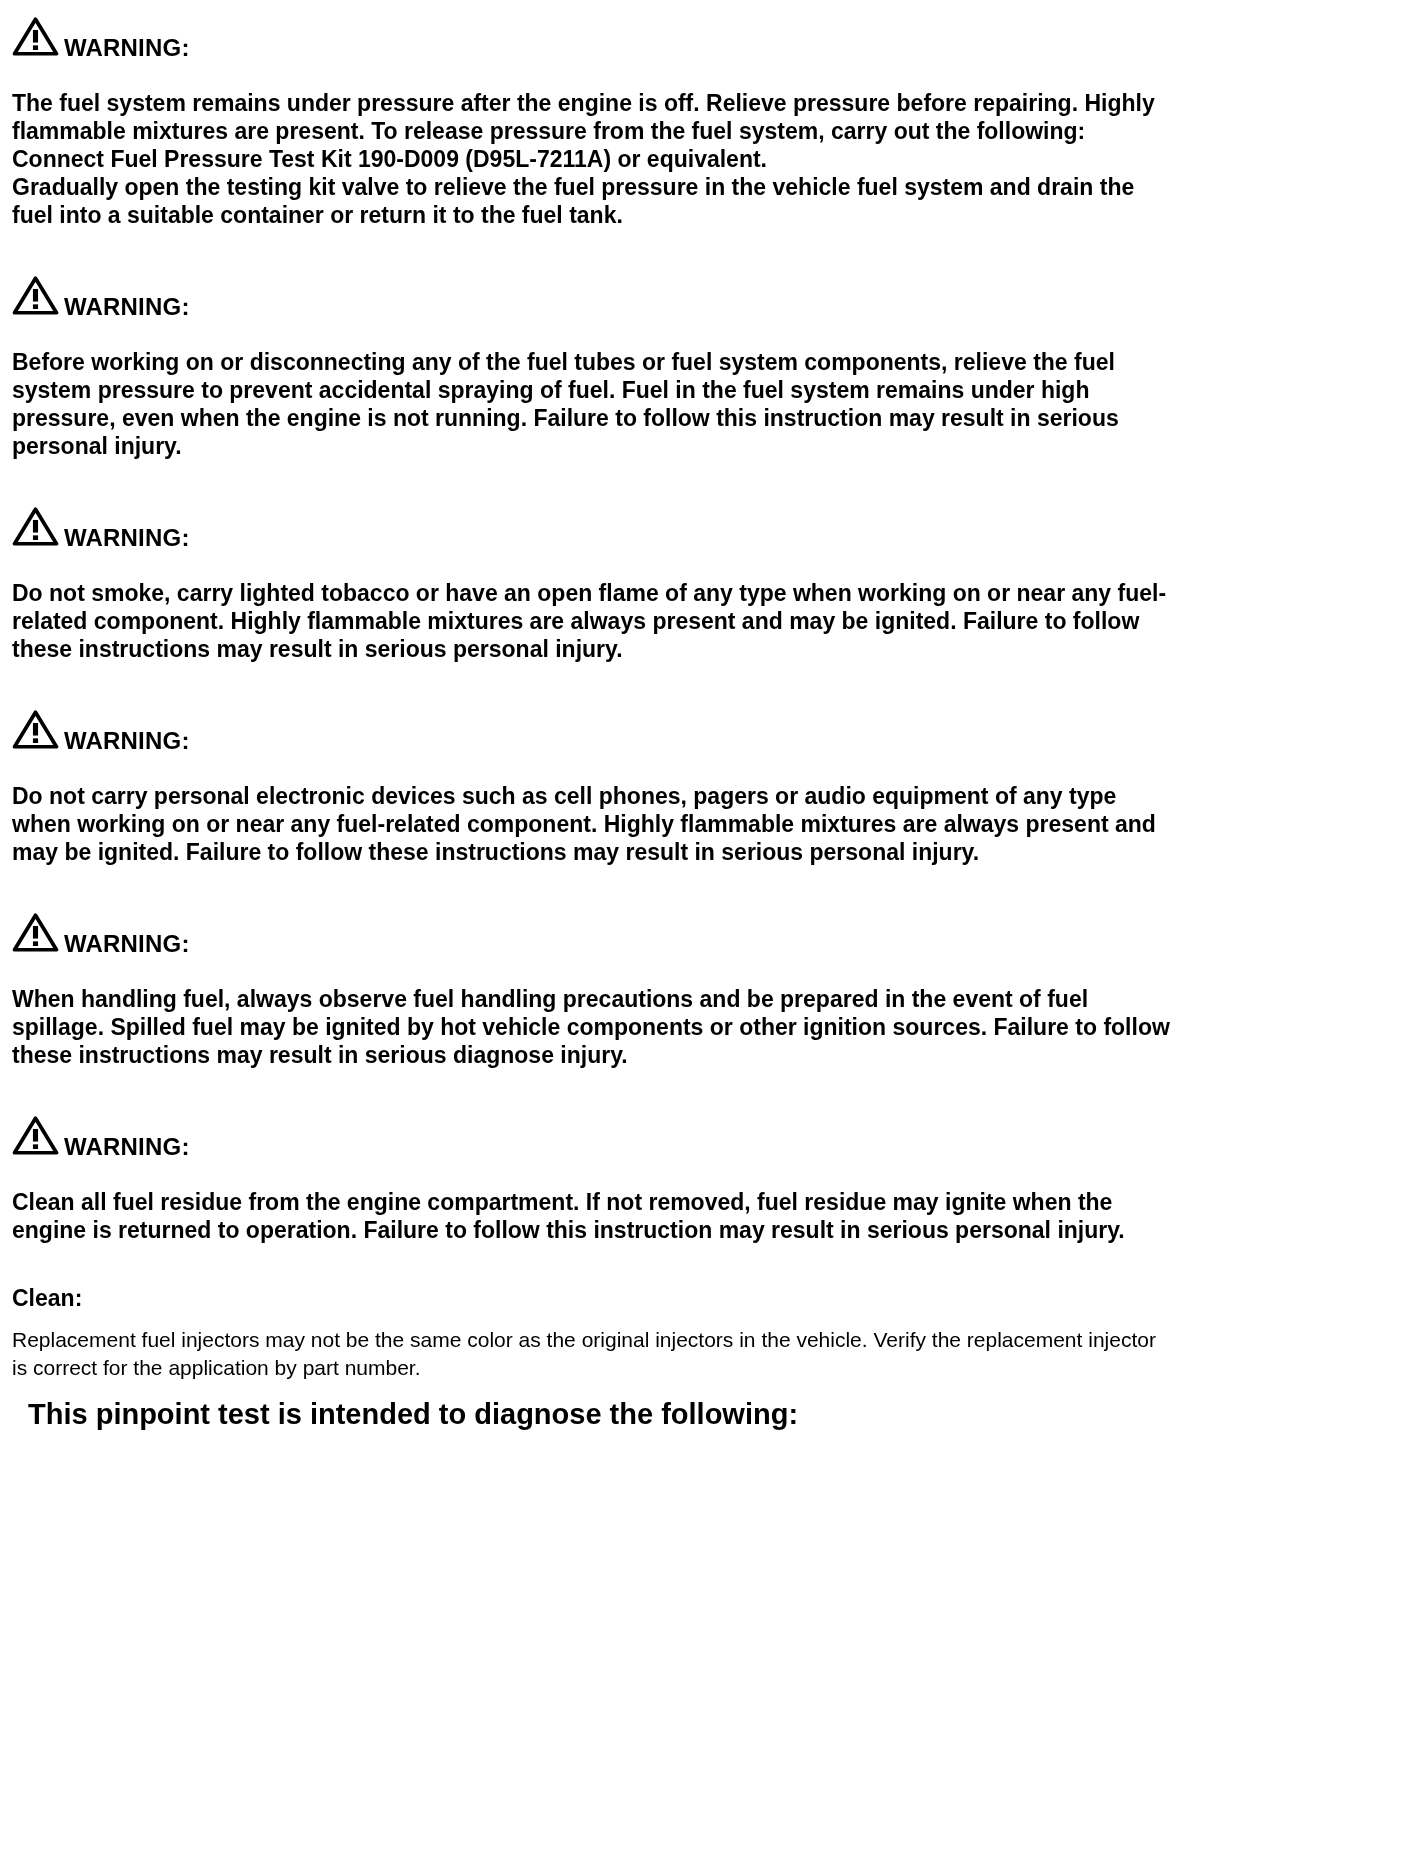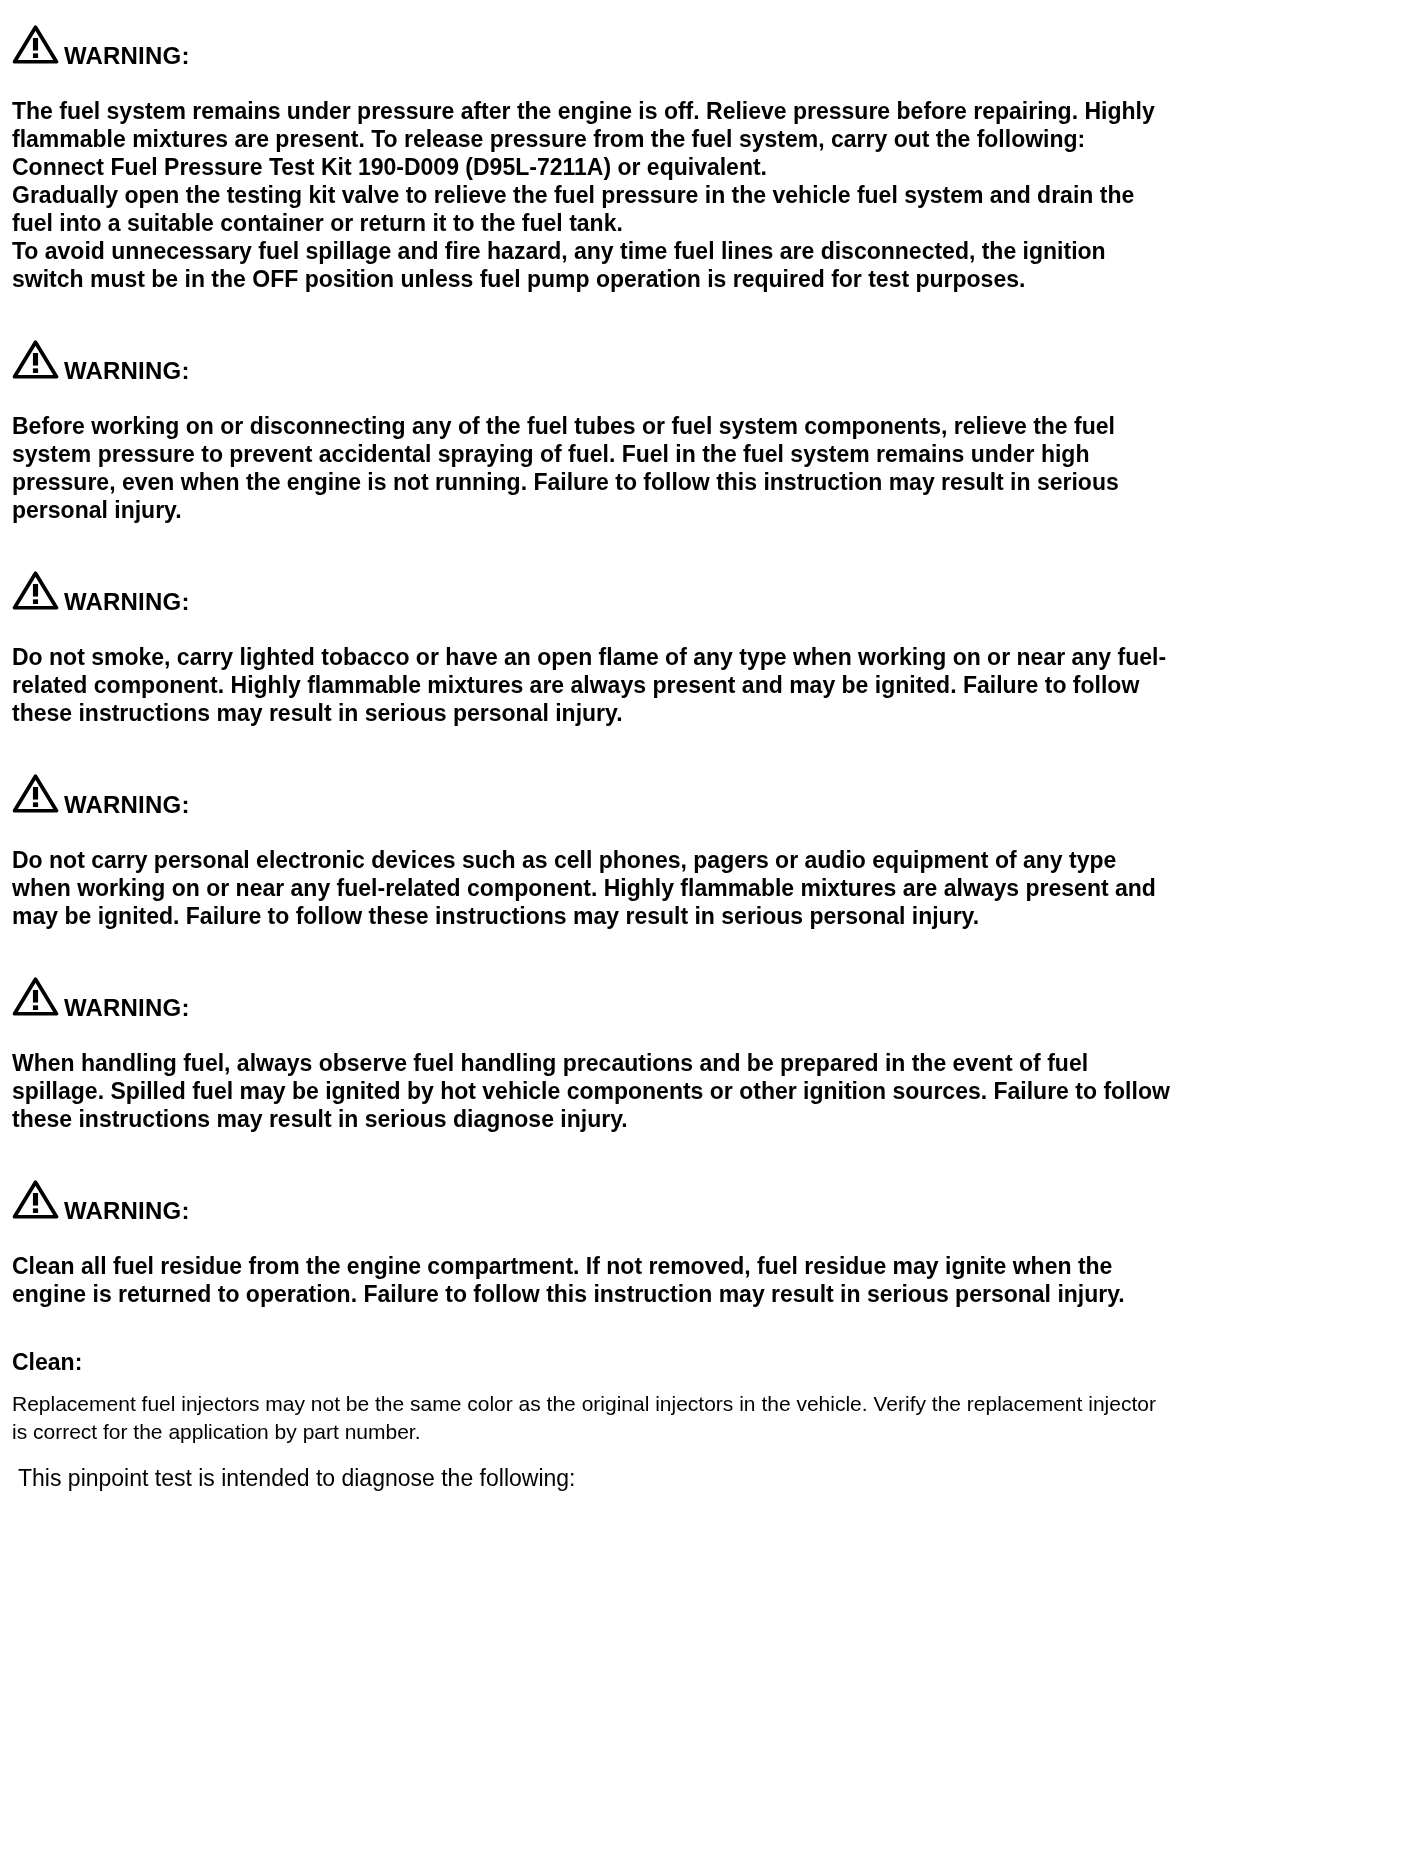--- a/index.html
+++ b/index.html
@@ -6,21 +6,21 @@
     margin: 0;
     padding: 0;
     background: #ffffff;
     color: #000000;
     font-family: "Liberation Sans", "DejaVu Sans", sans-serif;
   }
   .page {
     width: 1408px;
     min-height: 1864px;
     box-sizing: border-box;
-    padding: 24px 236px 24px 12px;
+    padding: 16px 236px 24px 12px;
     background: #ffffff;
   }
   .warning-section {
     margin-bottom: 46px;
   }
   .warning-header {
     display: flex;
     align-items: flex-end;
     gap: 5px;
     margin-bottom: 28px;
@@ -51,24 +51,24 @@
     line-height: 28px;
     margin: 0 0 14px 0;
   }
   .note-text {
     font-size: 21px;
     font-weight: 400;
     line-height: 28px;
     margin: 0 0 18px 0;
   }
   .footer-text {
-    font-size: 23px;
-    font-weight: 400;
+    font-size: 29px;
+    font-weight: 700;
     line-height: 28px;
-    margin: 6px;
+    margin: 16px;
   }
 </style>
 </head>
 <body>
 
 <div class="page">
 
   <div>
   <div class="warning-section">
     <div class="warning-header">
@@ -78,21 +78,20 @@
           <rect x="44.5" y="30" width="11" height="27" fill="#000000"></rect>
           <rect x="44.5" y="63" width="11" height="10" fill="#000000"></rect>
         </svg>
       </span>
       <span class="warning-label">WARNING:</span>
     </div>
     <div class="warning-body">
           <p>The fuel system remains under pressure after the engine is off. Relieve pressure before repairing. Highly flammable mixtures are present. To release pressure from the fuel system, carry out the following:</p>
           <p>Connect Fuel Pressure Test Kit 190-D009 (D95L-7211A) or equivalent.</p>
           <p>Gradually open the testing kit valve to relieve the fuel pressure in the vehicle fuel system and drain the fuel into a suitable container or return it to the fuel tank.</p>
-          <p>To avoid unnecessary fuel spillage and fire hazard, any time fuel lines are disconnected, the ignition switch must be in the OFF position unless fuel pump operation is required for test purposes.</p>
         </div>
   </div>
 
   <div class="warning-section">
     <div class="warning-header">
       <span>
         <svg class="warning-icon" viewBox="0 0 100 88" aria-hidden="true">
           <path d="M50 7 L95 81 L5 81 Z" fill="none" stroke="#000000" stroke-width="8" stroke-linejoin="round"></path>
           <rect x="44.5" y="30" width="11" height="27" fill="#000000"></rect>
           <rect x="44.5" y="63" width="11" height="10" fill="#000000"></rect>

